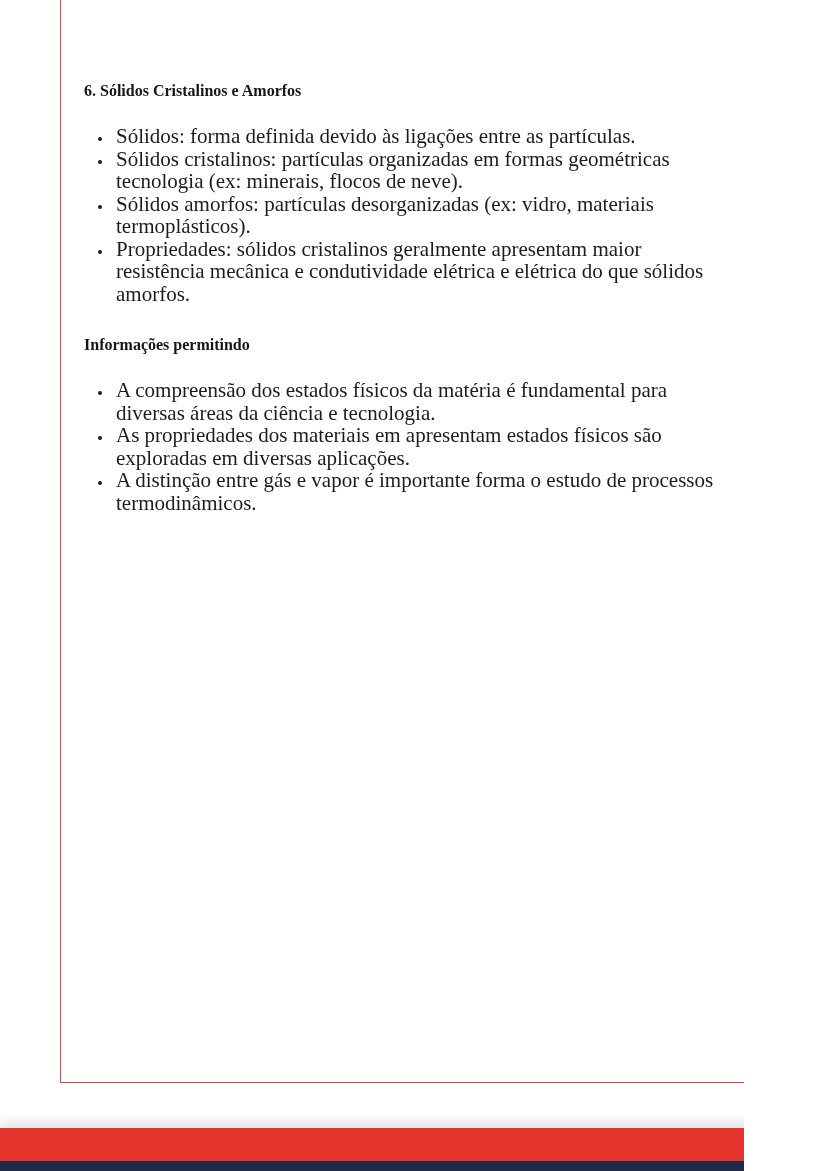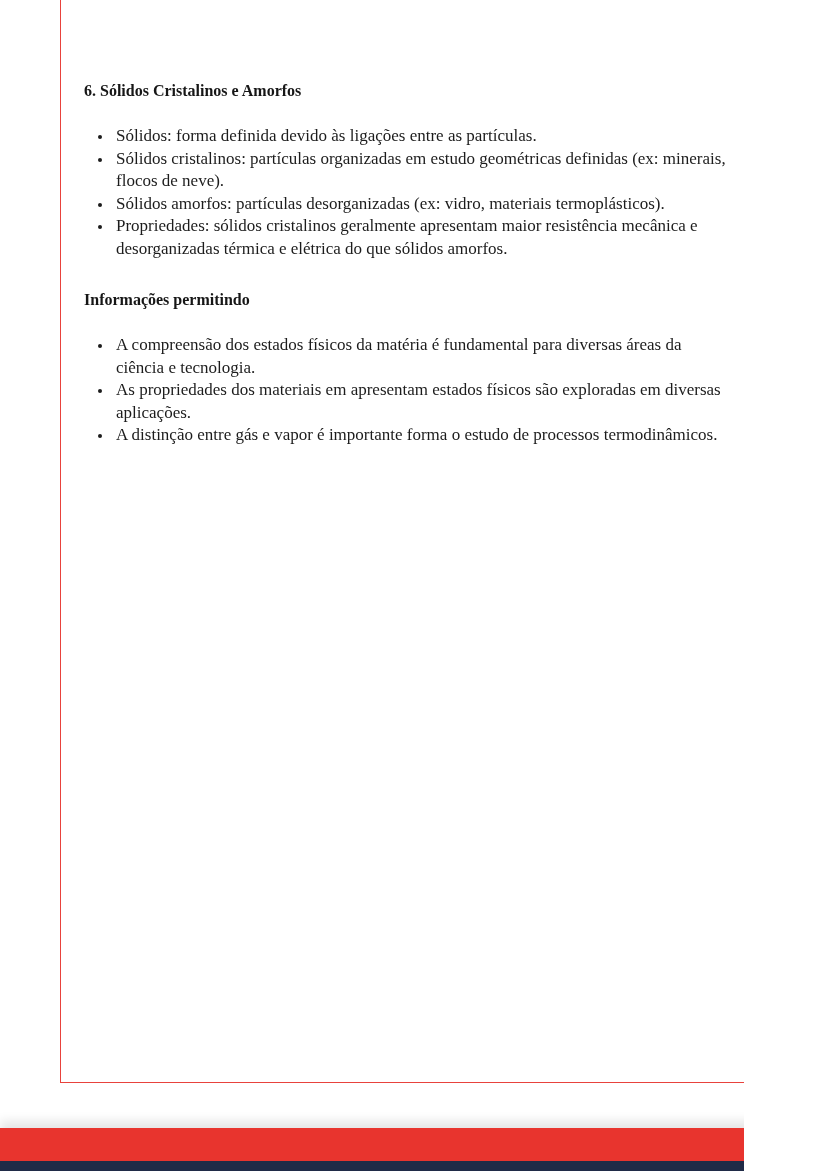--- a/index.html
+++ b/index.html
@@ -43,21 +43,21 @@
     margin-bottom: 24px;
     color: #161616;
   }
 
   .bullets {
     list-style: disc outside;
     padding-left: 29px;
   }
 
   .bullets li {
-    font-size: 17px;
+    font-size: 21px;
     line-height: 22.5px;
     padding-left: 3px;
   }
 
   .bullets li::marker {
     font-size: 14px;
     color: #1c1c1c;
   }
 
   
@@ -84,23 +84,23 @@
 <body>
 
 <div class="viewport">
 
   <div class="frame">
 
     <section class="doc-section">
       <h2 class="heading">6. Sólidos Cristalinos e Amorfos</h2>
       <ul class="bullets">
         <li>Sólidos: forma definida devido às ligações entre as partículas.</li>
-        <li>Sólidos cristalinos: partículas organizadas em estudo geométricas definidas (ex: minerais, flocos de neve).</li>
+        <li>Sólidos cristalinos: partículas organizadas em formas geométricas tecnologia (ex: minerais, flocos de neve).</li>
         <li>Sólidos amorfos: partículas desorganizadas (ex: vidro, materiais termoplásticos).</li>
-        <li>Propriedades: sólidos cristalinos geralmente apresentam maior resistência mecânica e desorganizadas térmica e elétrica do que sólidos amorfos.</li>
+        <li>Propriedades: sólidos cristalinos geralmente apresentam maior resistência mecânica e condutividade elétrica e elétrica do que sólidos amorfos.</li>
       </ul>
     </section>
 
     <section class="doc-section">
     </section>
 
     <section class="doc-section">
       <h2 class="heading">Informações permitindo</h2>
       <ul class="bullets">
         <li>A compreensão dos estados físicos da matéria é fundamental para diversas áreas da ciência e tecnologia.</li>

